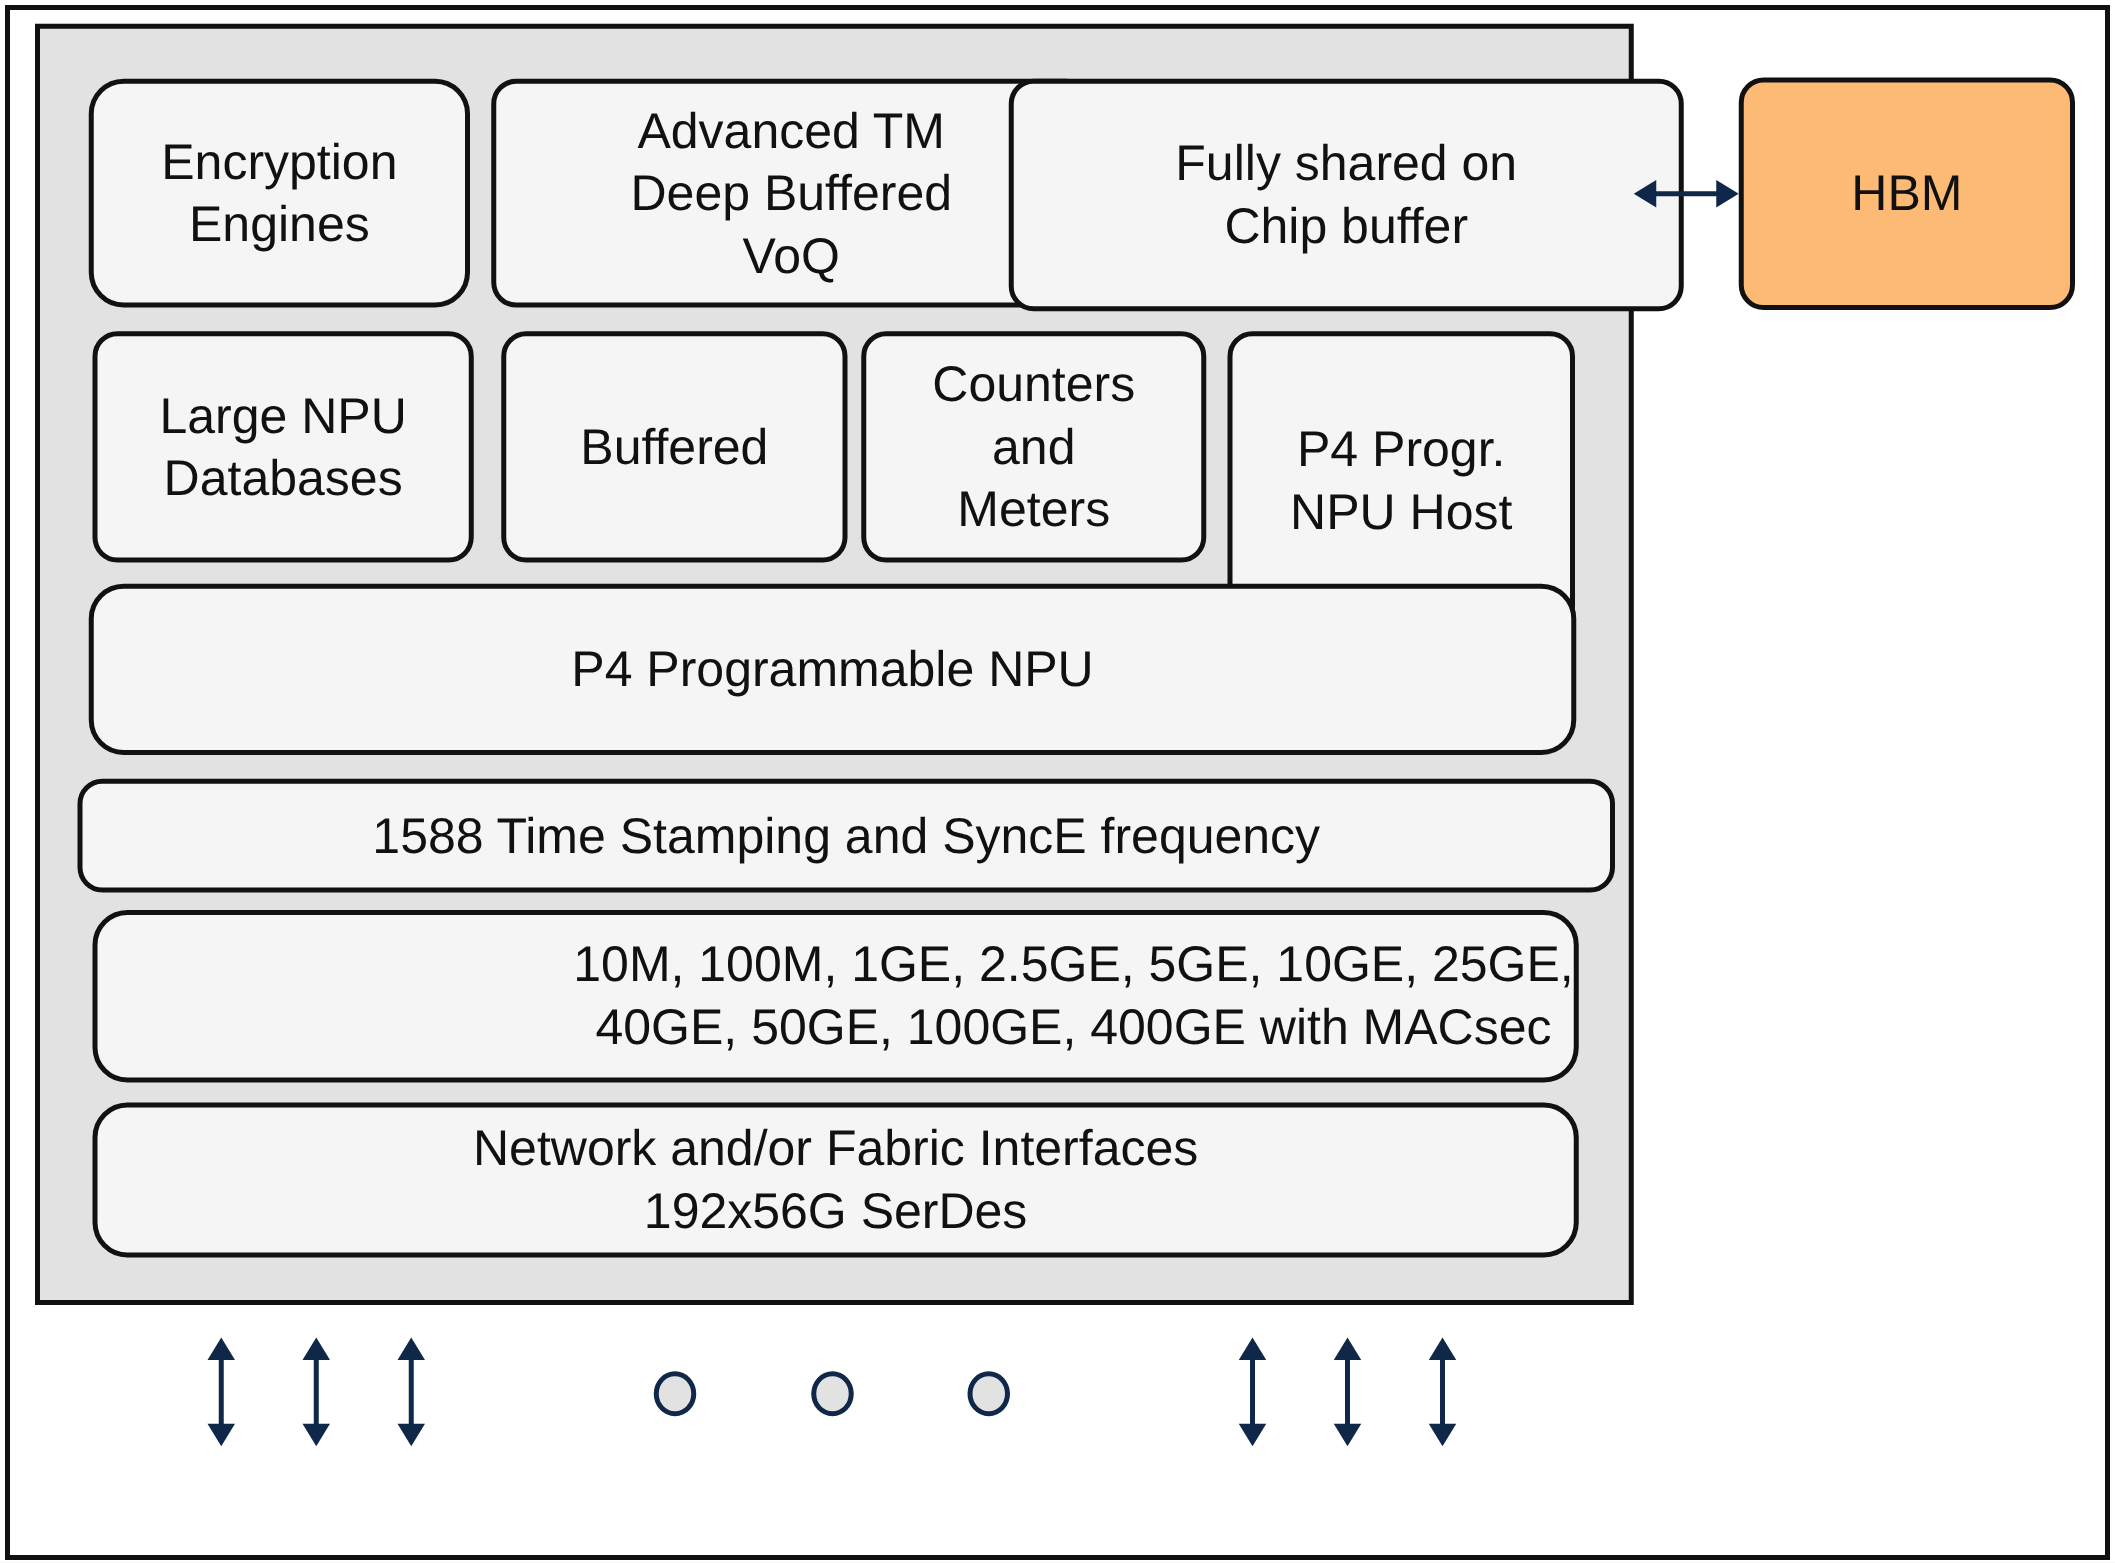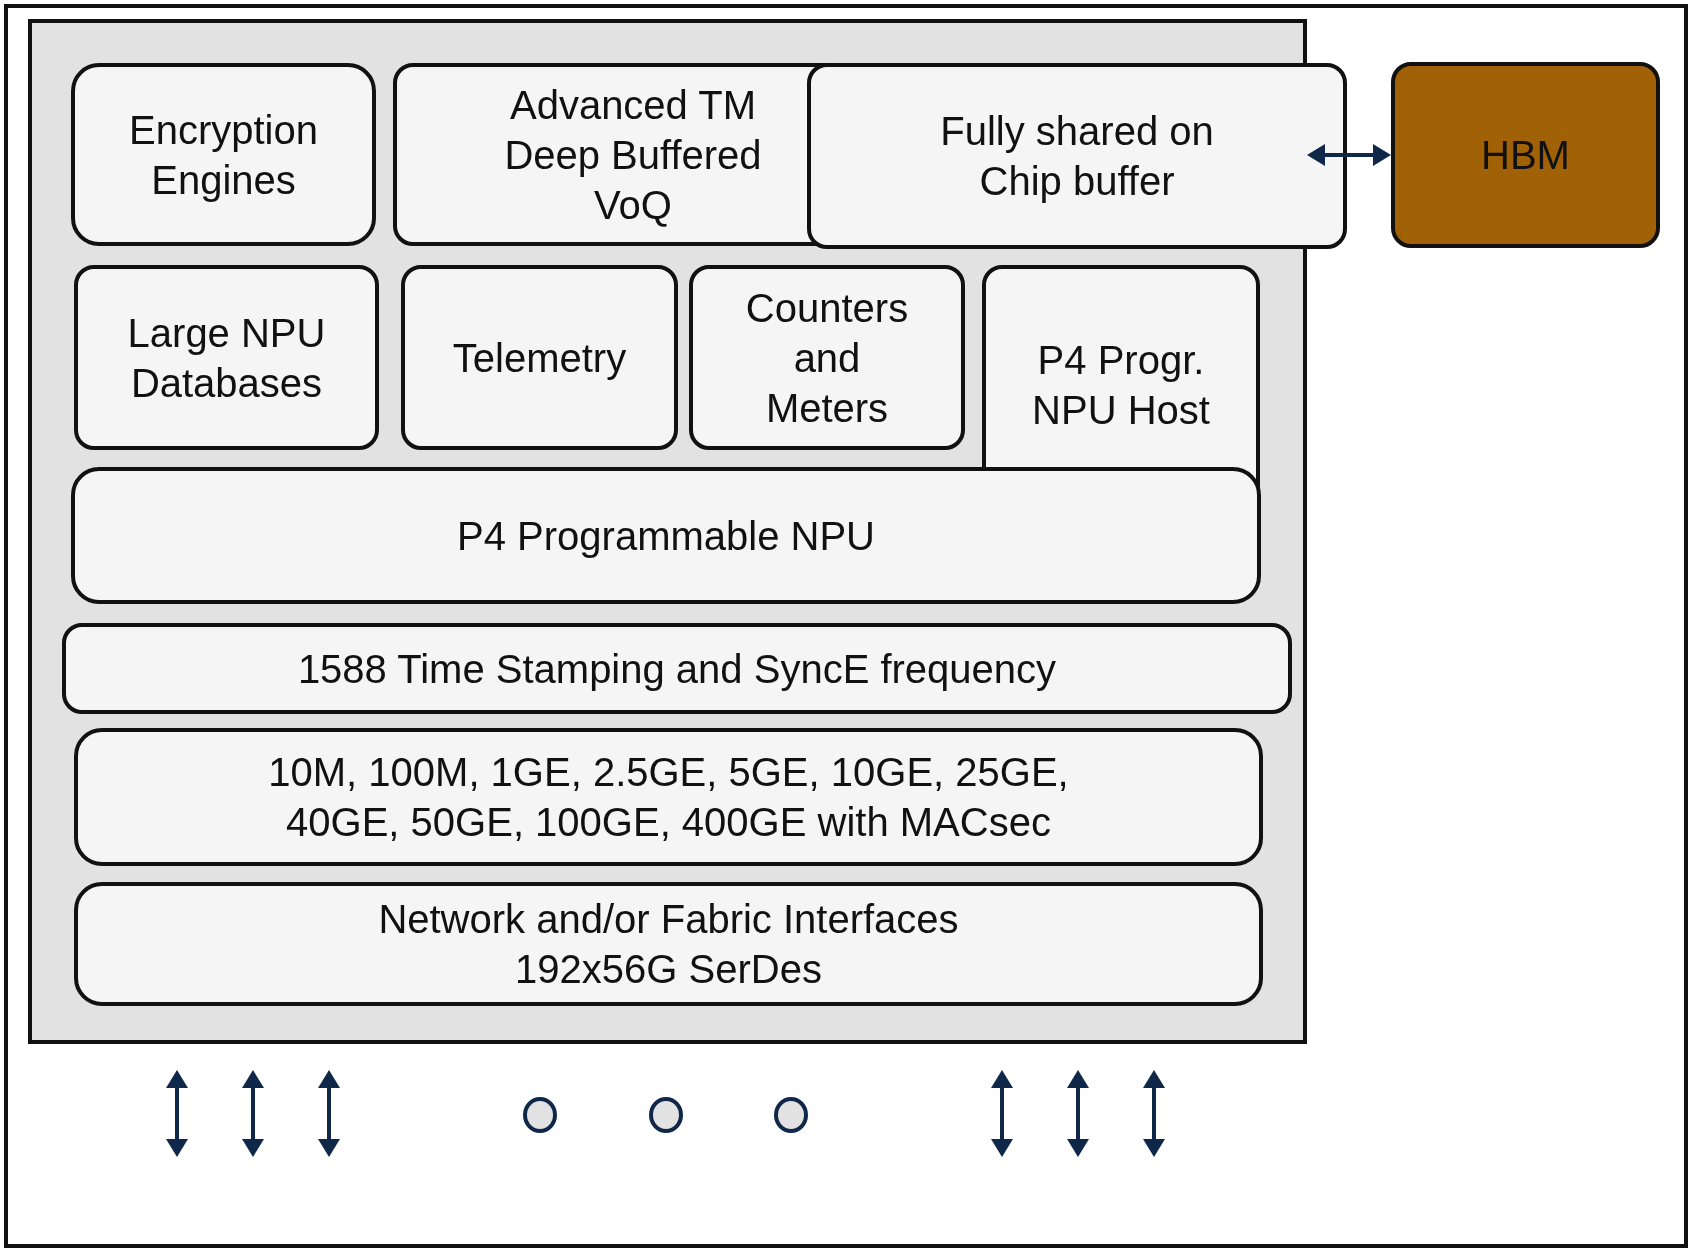--- a/index.html
+++ b/index.html
@@ -4,49 +4,49 @@
 <style>
   html, body { margin:0; padding:0; background:#ffffff; }
   body { width:1692px; height:1250px; position:relative; overflow:hidden;
          font-family:"Liberation Sans", sans-serif; color:#111; }
   .abs { position:absolute; box-sizing:border-box; }
   .outer { left:4px; top:4px; width:1684px; height:1244px; border:4px solid #111; background:#fff; }
   .chip { left:28px; top:19px; width:1279px; height:1025px; border:4px solid #111; background:#e2e2e2; }
   .block { border:4px solid #111; border-radius:20px; background:#f5f5f5;
            display:flex; align-items:center; justify-content:center; text-align:center;
            font-size:40px; line-height:50px; white-space:pre-line; }
-  .hbm { background:#a16207; }
+  .hbm { background:#fdba74; }
   svg { position:absolute; left:0; top:0; }
 </style>
 </head>
 <body>
 
 <div class="abs outer"></div>
 <div class="abs chip"></div>
 
 <div class="abs block" style="left:71px;top:63px;width:305px;height:183px;border-radius:28px;"><span>Encryption
 Engines</span></div>
 <div class="abs block" style="left:393px;top:63px;width:480px;height:183px;"><span>Advanced TM
 Deep Buffered
 VoQ</span></div>
 <div class="abs block" style="left:807px;top:63px;width:540px;height:186px;"><span>Fully shared on
 Chip buffer</span></div>
 
 <div class="abs block" style="left:74px;top:265px;width:305px;height:185px;"><span>Large NPU
 Databases</span></div>
-<div class="abs block" style="left:401px;top:265px;width:277px;height:185px;"><span>Telemetry</span></div>
+<div class="abs block" style="left:401px;top:265px;width:277px;height:185px;"><span>Buffered</span></div>
 <div class="abs block" style="left:689px;top:265px;width:276px;height:185px;"><span>Counters
 and
 Meters</span></div>
 <div class="abs block" style="left:982px;top:265px;width:278px;height:240px;"><span>P4 Progr.
 NPU Host</span></div>
 
 <div class="abs block" style="left:71px;top:467px;width:1190px;height:137px;border-radius:28px;"><span>P4 Programmable NPU</span></div>
 <div class="abs block" style="left:62px;top:623px;width:1230px;height:91px;"><span>1588 Time Stamping and SyncE frequency</span></div>
-<div class="abs block" style="left:74px;top:728px;width:1189px;height:138px;border-radius:28px;"><span>10M, 100M, 1GE, 2.5GE, 5GE, 10GE, 25GE,
+<div class="abs block" style="left:74px;top:728px;width:1189px;height:138px;border-radius:28px;justify-content:flex-end;"><span>10M, 100M, 1GE, 2.5GE, 5GE, 10GE, 25GE,
 40GE, 50GE, 100GE, 400GE with MACsec</span></div>
 <div class="abs block" style="left:74px;top:882px;width:1189px;height:124px;border-radius:28px;text-align:center;"><span>Network and/or Fabric Interfaces
 192x56G SerDes</span></div>
 
 <div class="abs block hbm" style="left:1391px;top:62px;width:269px;height:186px;"><span>HBM</span></div>
 
 <svg width="1692" height="1250">
   <g id="conn" fill="#0f2748" stroke="#0f2748">
     <g>
       <line x1="1318" y1="155" x2="1380" y2="155" stroke-width="4"></line>

